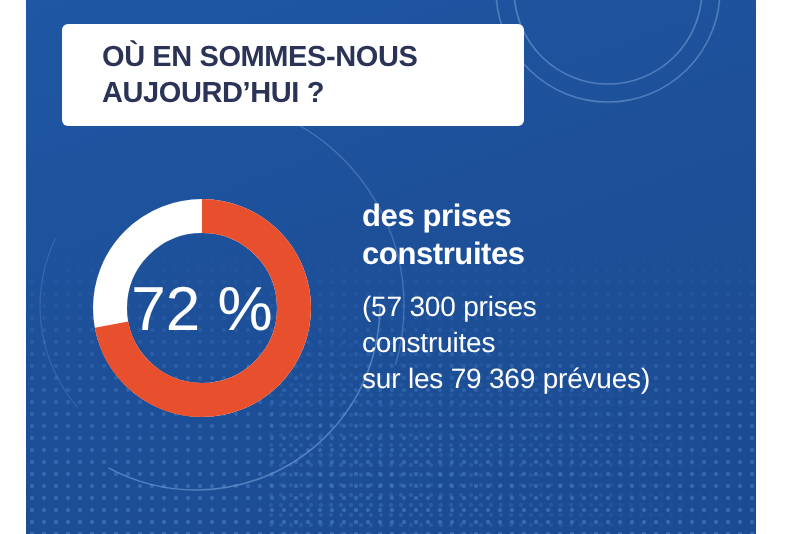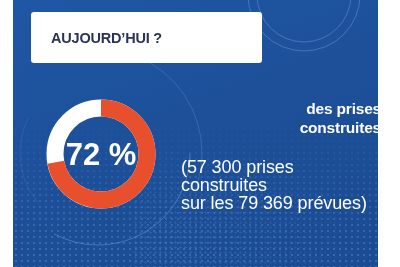--- a/index.html
+++ b/index.html
@@ -117,45 +117,44 @@
     left: 0; top: 0;
     width: 116px; height: 116px;
     display: flex;
     align-items: center;
     justify-content: center;
     pointer-events: none;
   }
   .donut-value {
     color: #ffffff;
     font-size: 31px;
-    font-weight: bold;
+    font-weight: normal;
     letter-spacing: 0px;
     line-height: 1;
     white-space: nowrap;
   }
 
   
   .text-block {
     position: absolute;
     left: 168px;
     top: 100px;
     width: 200px;
   }
   .headline {
     color: #ffffff;
     font-size: 15.5px;
     font-weight: bold;
     line-height: 18.5px;
     letter-spacing: -0.2px;
-    text-align: right;
   }
   .subline {
-    margin-top: 21px;
+    margin-top: 7px;
     color: #ffffff;
-    font-size: 18px;
+    font-size: 14px;
     font-weight: normal;
     line-height: 18px;
     letter-spacing: -0.1px;
   }
 </style>
 </head>
 <body>
 
 <div id="slide">
 
@@ -175,20 +174,21 @@
         <path id="sealArc" d="M 14,59 A 45,45 0 0 1 104,59"></path>
       </defs>
       <circle cx="59" cy="59" r="56" fill="none" stroke="#7aa3d8" stroke-width="0.8" opacity="0.55"></circle>
       <circle cx="59" cy="59" r="47" fill="none" stroke="#7aa3d8" stroke-width="0.8" opacity="0.55"></circle>
       <text font-family="'Liberation Sans', sans-serif" font-size="8.5" font-weight="bold" fill="#c9dcf2" letter-spacing="1.6">
         <textPath href="#sealArc" startOffset="36%">LPES-MARI</textPath>
       </text>
     </svg>
 
     <div class="title-banner">
+      <div class="title-line">OÙ EN SOMMES-NOUS</div>
       <div class="title-line">AUJOURD’HUI ?</div>
     </div>
 
     <div class="donut-wrap">
       <svg viewBox="0 0 116 116" width="116" height="116">
 
         <circle cx="58" cy="58" r="46" fill="none" stroke="#ffffff" stroke-width="17" stroke-dasharray="289.03 0" transform="rotate(-90 58 58)"></circle>
 
         <circle cx="58" cy="58" r="46" fill="none" stroke="#e8502d" stroke-width="17" stroke-dasharray="208.10 80.93" transform="rotate(-90 58 58)"></circle>
       </svg>

